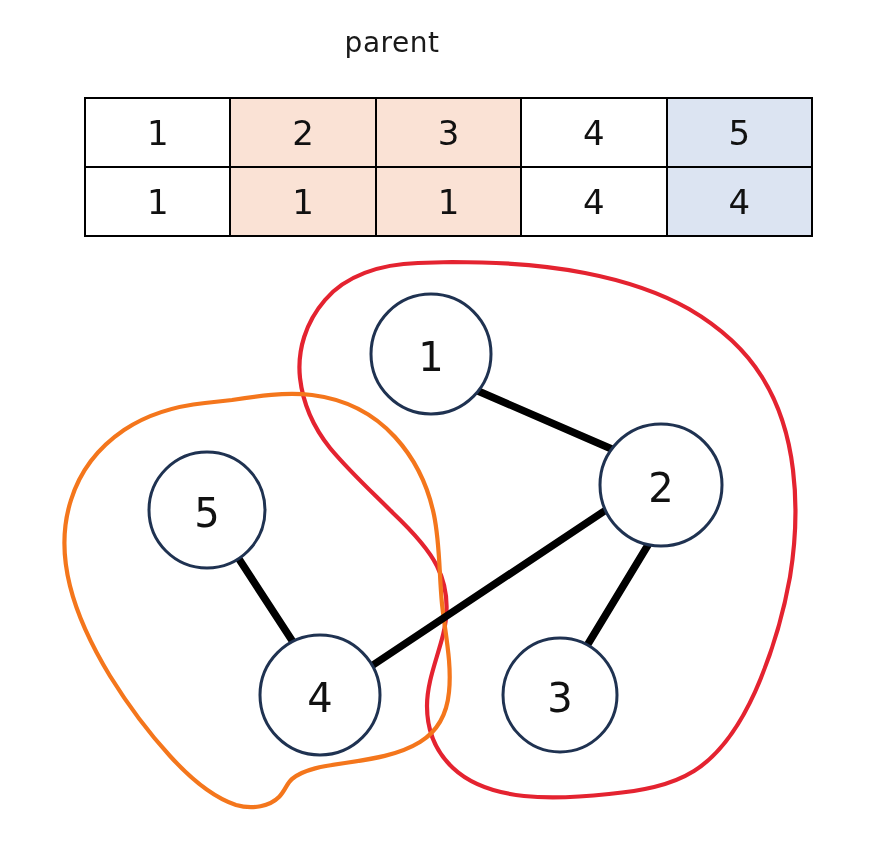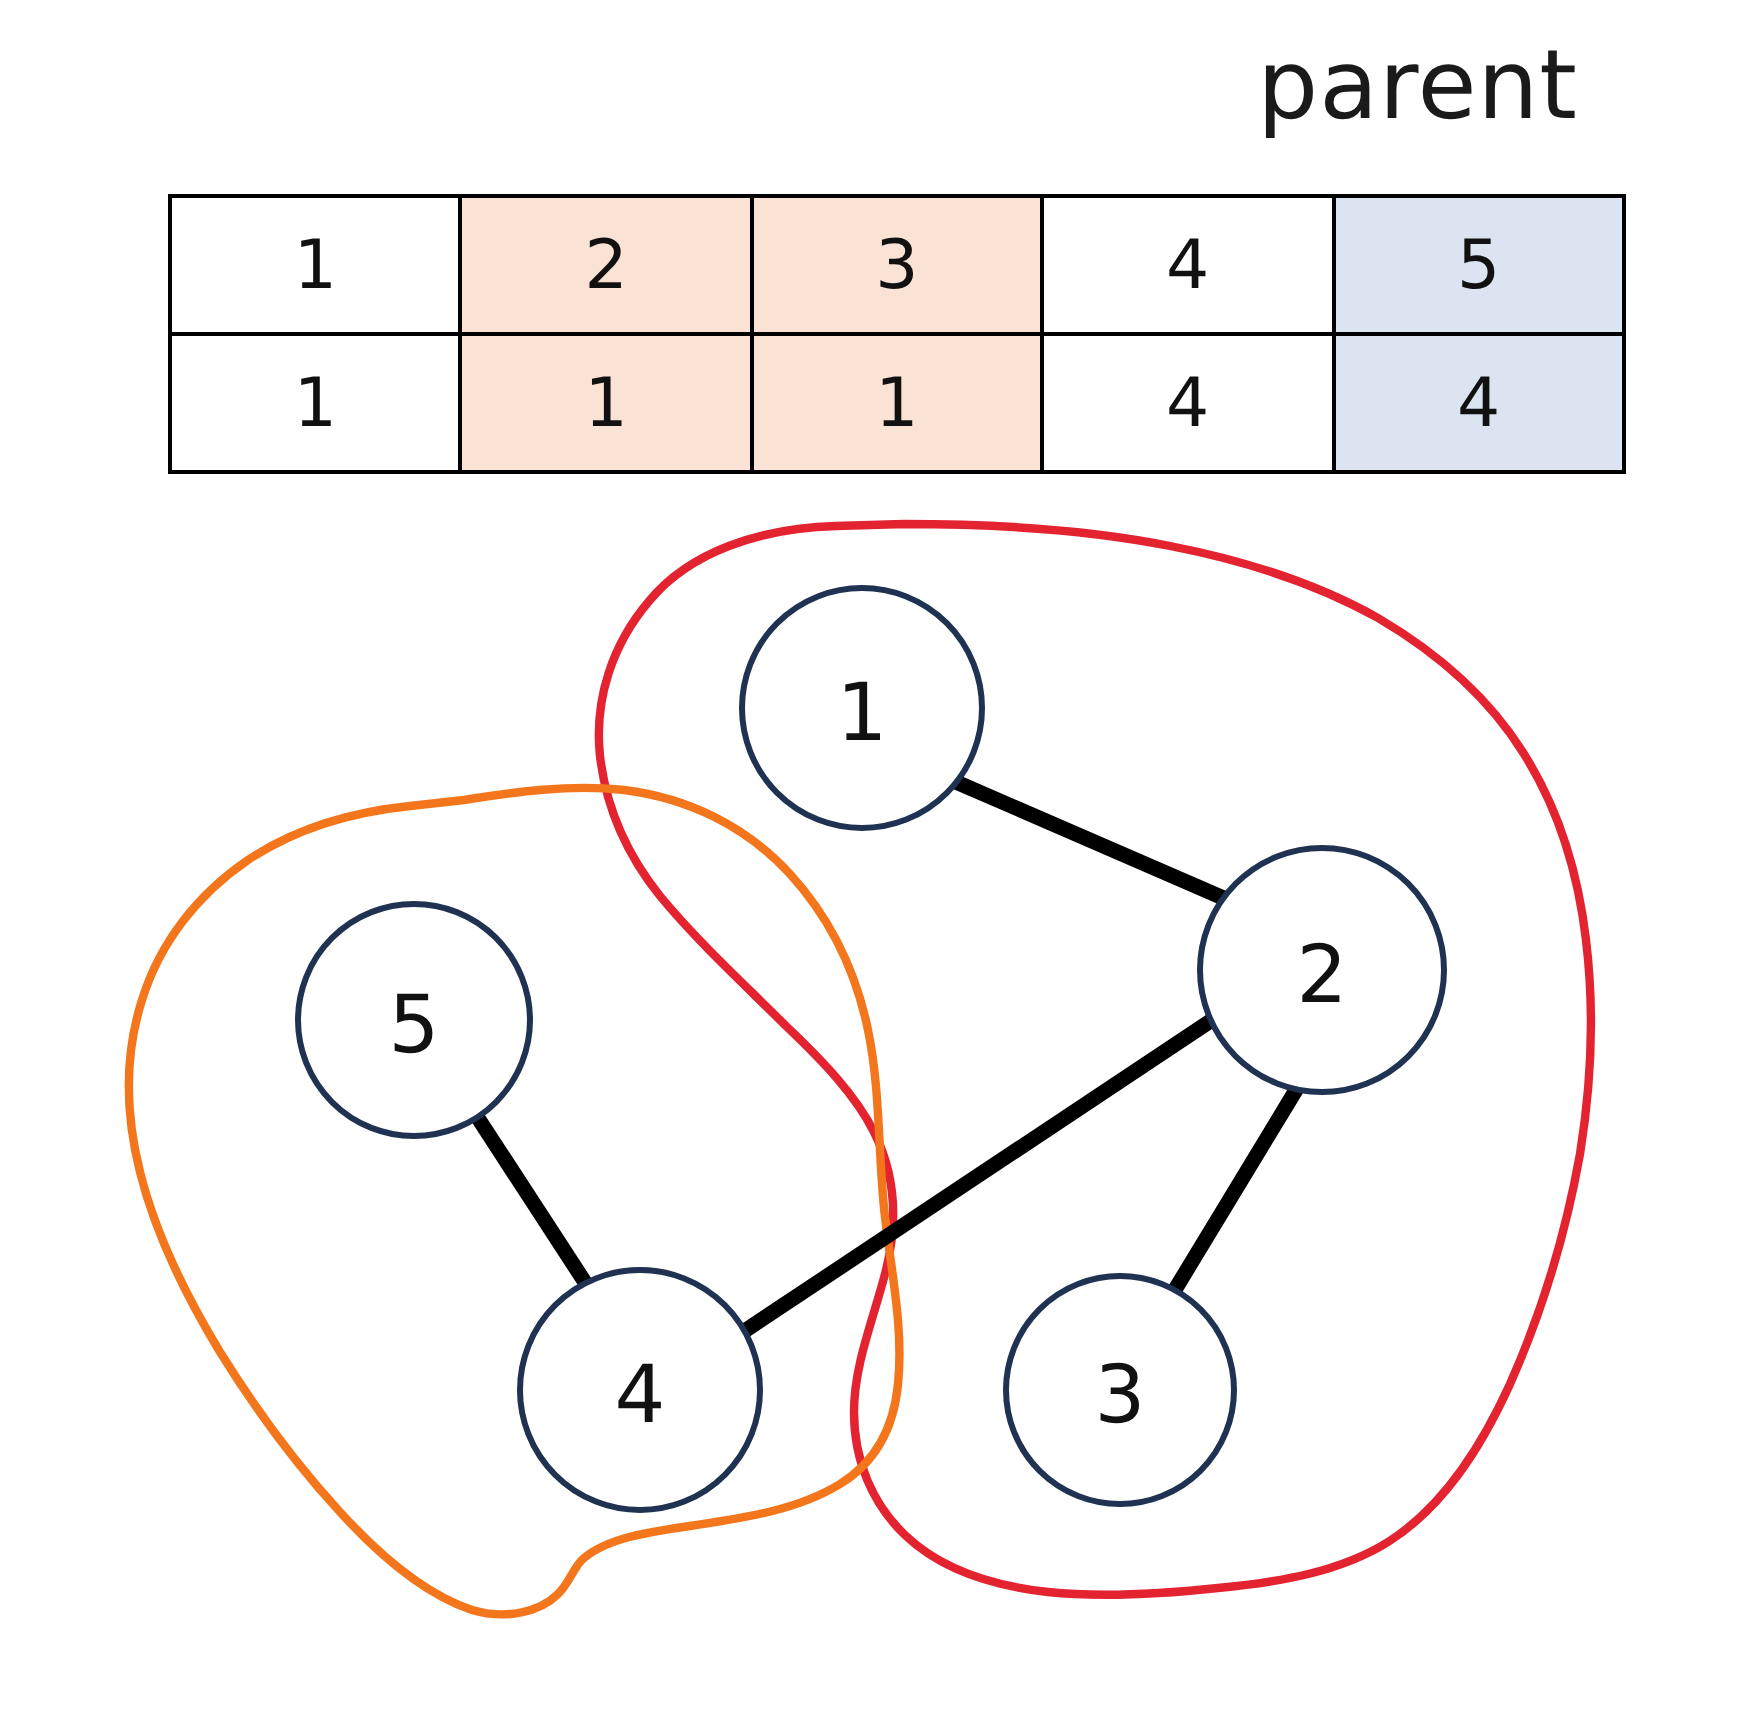--- a/index.html
+++ b/index.html
@@ -19,22 +19,22 @@
     background: #ffffff;
     overflow: hidden;
   }
 
   
   #title {
     position: absolute;
     left: 0;
     top: 20px;
     width: 789px;
-    text-align: right;
-    font-size: 48px;
+    text-align: center;
+    font-size: 28px;
     line-height: 46px;
     font-weight: 400;
     color: #1a1a1a;
     letter-spacing: 0.5px;
   }
   
   #title > span { display: inline-block; margin-left: -5px; }
 
   
   #parent-table {

